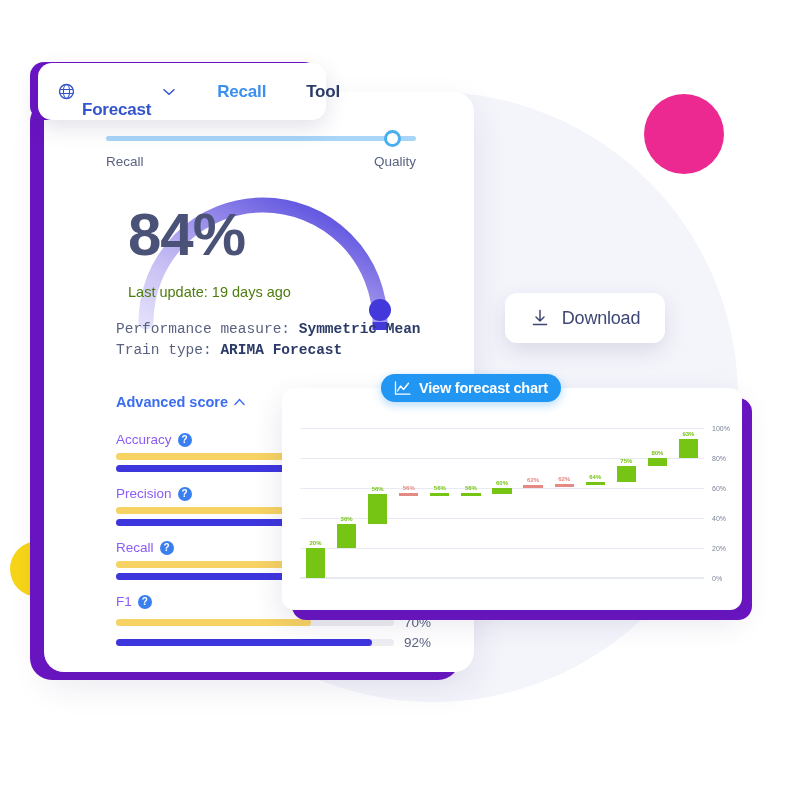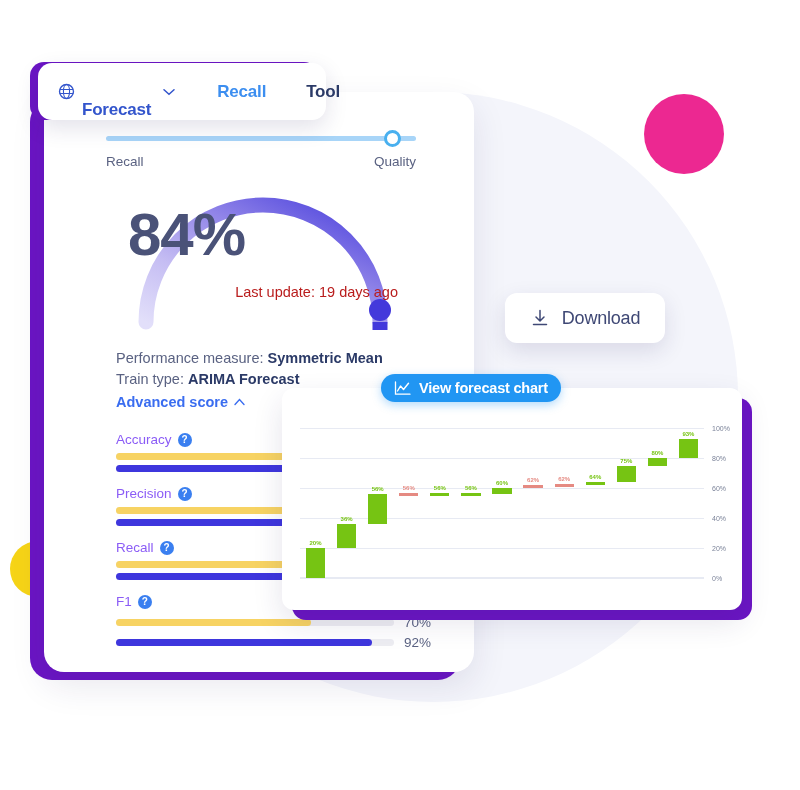--- a/index.html
+++ b/index.html
@@ -78,26 +78,26 @@
   }
 
   
   .gauge{position:absolute;left:84px;top:78px;width:270px;height:160px;}
   .gauge-value{
     position:absolute;left:84px;top:113px;width:270px;text-align:left;
     font-size:60px;font-weight:700;color:#4a5278;letter-spacing:-1px;
     line-height:1;
   }
   .gauge-sub{
-    position:absolute;left:84px;top:192px;width:270px;text-align:right;
-    font-size:14.5px;color:#b91c1c;
-  }
-
-  
-  .meta{position:absolute;left:72px;top:256px;width:360px;}
+    position:absolute;left:84px;top:192px;width:270px;text-align:left;
+    font-size:14.5px;color:#4d7c0f;
+  }
+
+  
+  .meta{position:absolute;left:72px;top:227px;width:360px;font-family:Liberation Mono, monospace;}
   .meta-row{font-size:14.5px;color:#5a6282;line-height:21px;}
   .meta-row b{color:#2b3a67;font-weight:700;}
 
   
   .adv{
     position:absolute;left:72px;top:302px;
     font-size:14.5px;font-weight:700;color:#3a6df0;
     display:flex;align-items:center;gap:6px;cursor:pointer;
   }
 

